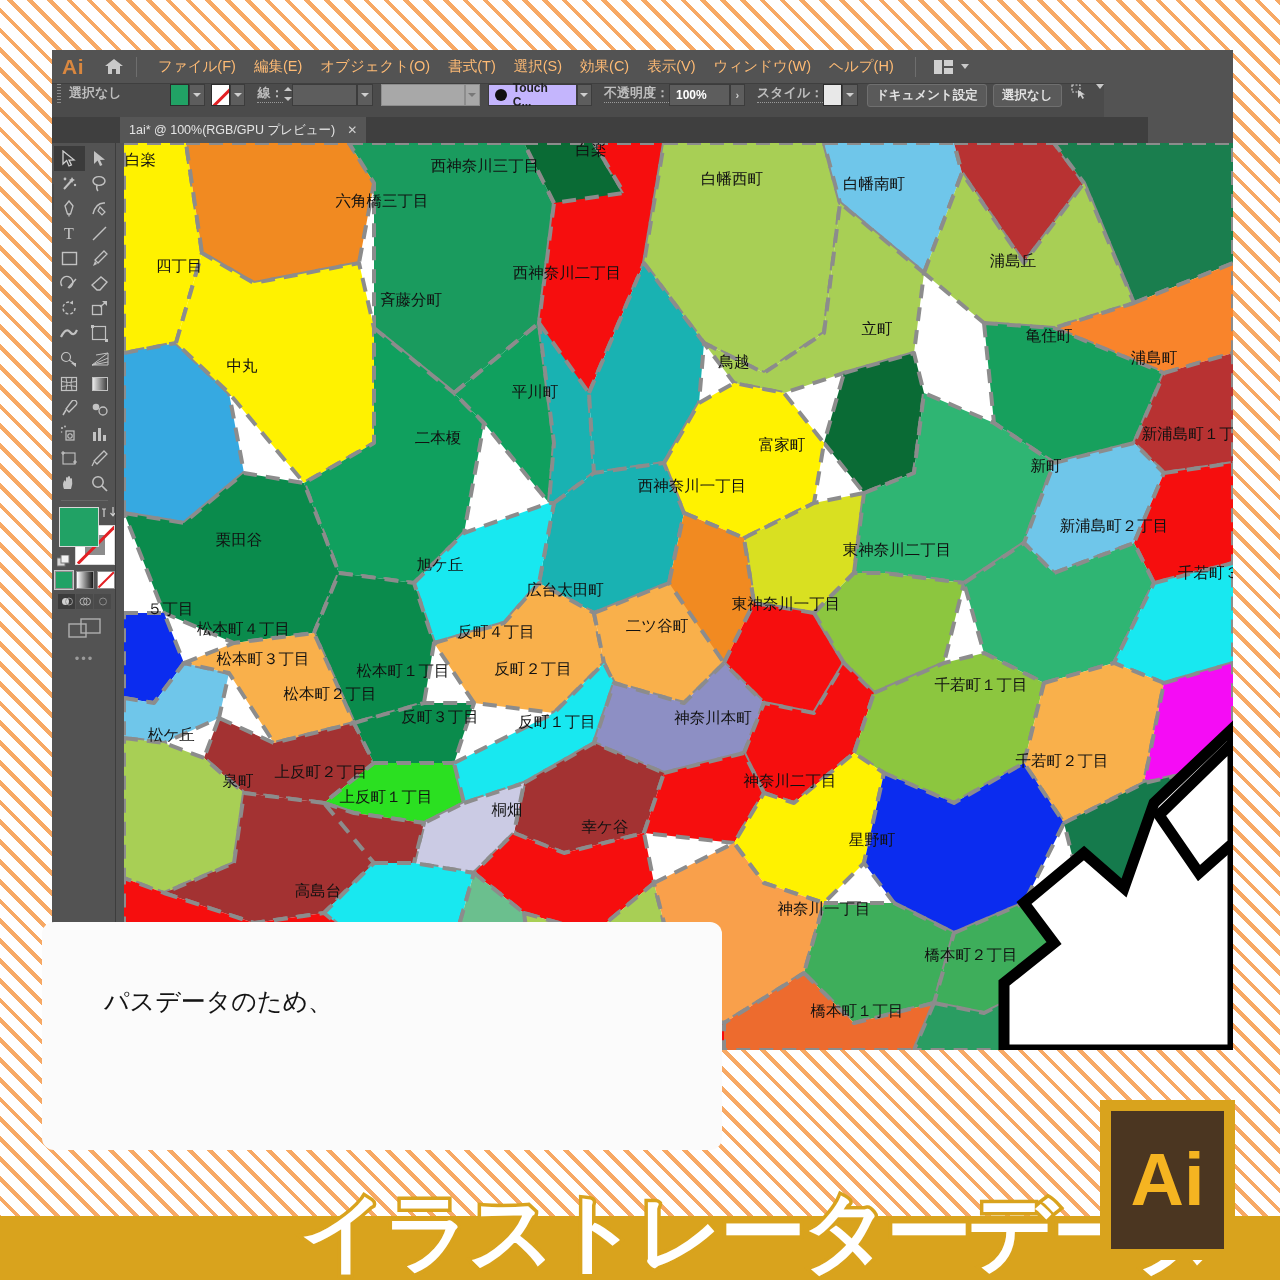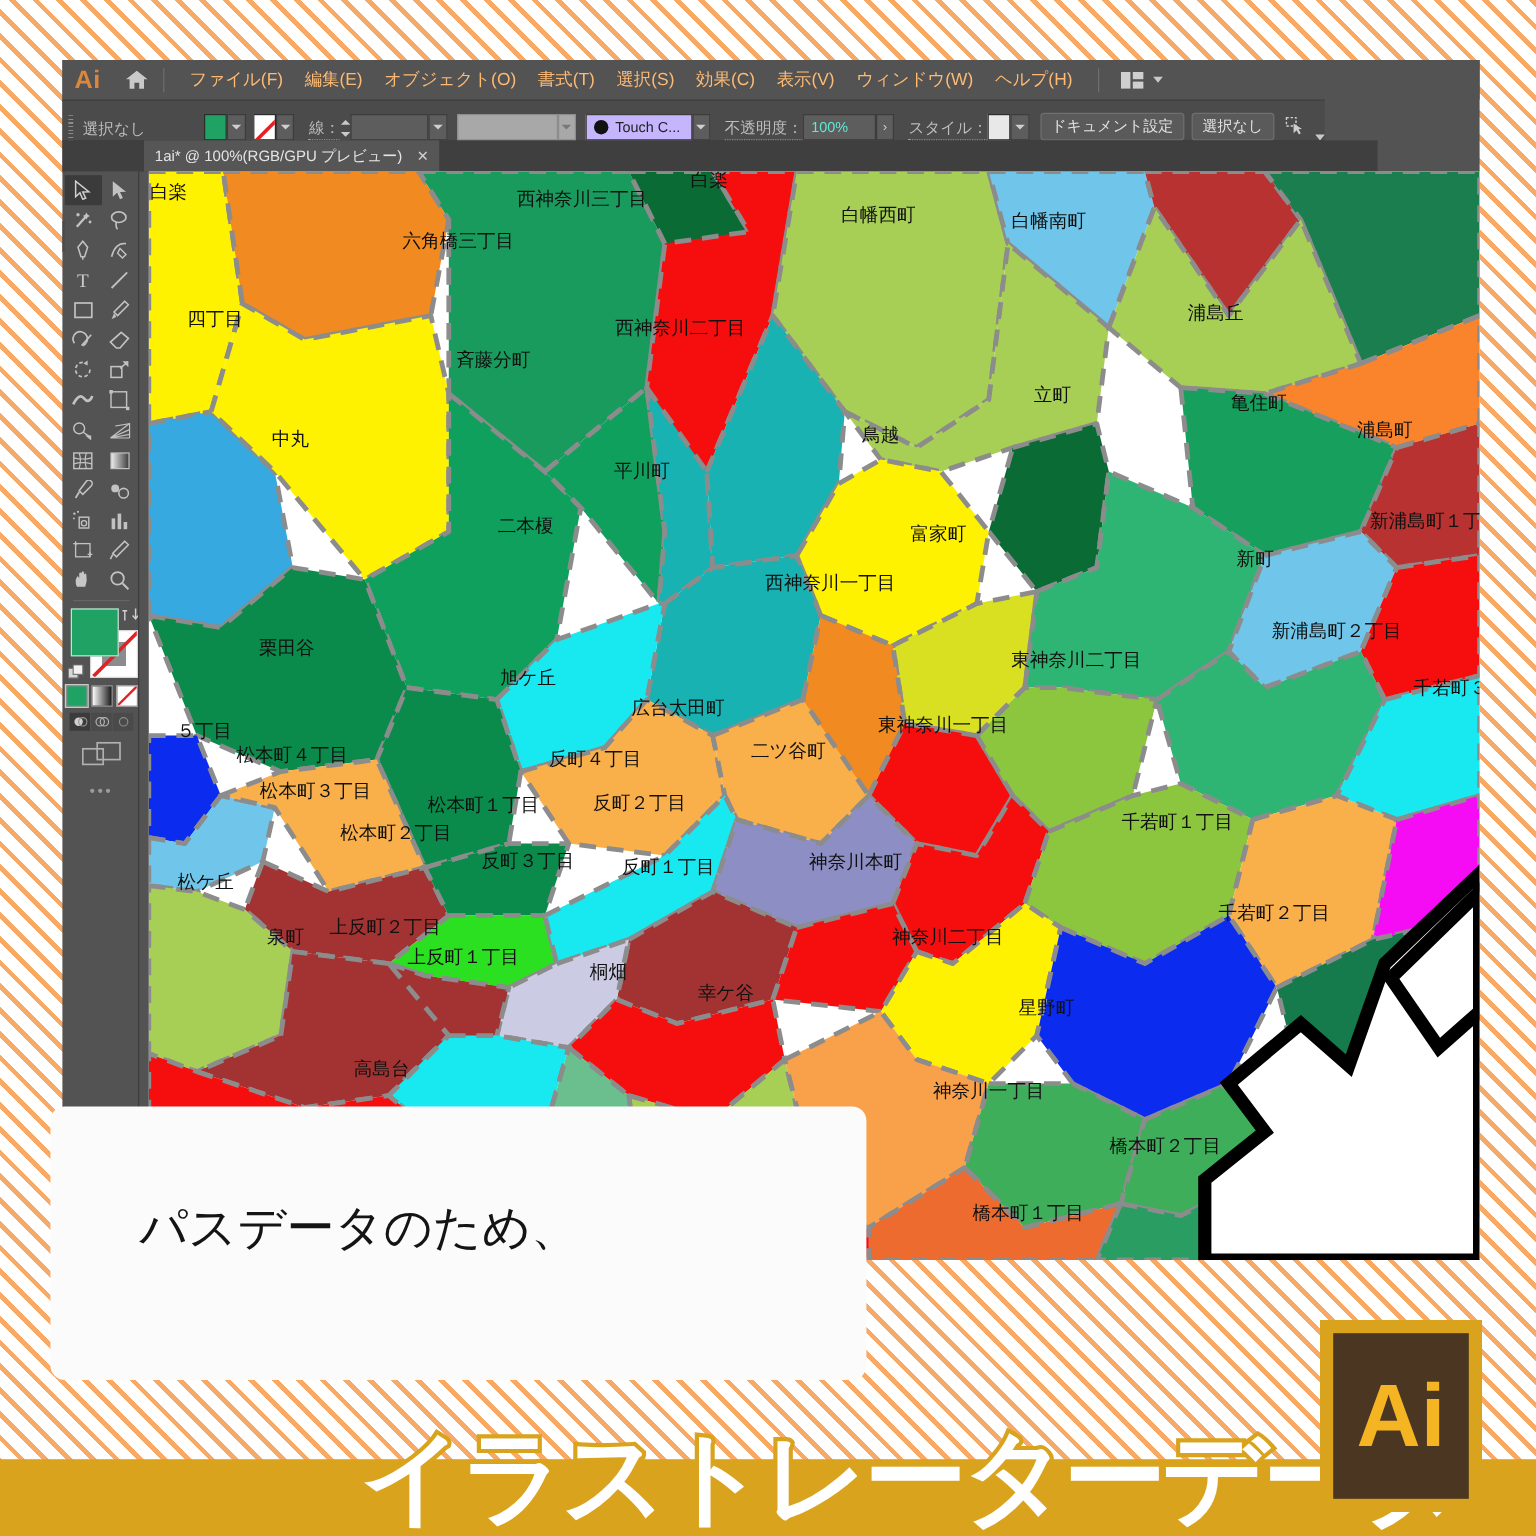--- a/index.html
+++ b/index.html
@@ -15,34 +15,34 @@
   
   #ai-window{position:absolute;left:52px;top:50px;width:1181px;height:1000px;background:#535353;}
   .menubar{position:absolute;left:0;top:0;width:1181px;height:33px;background:#535353;display:flex;align-items:center;}
   .ai-logo{color:#d9873f;font-size:21px;font-weight:bold;margin-left:10px;letter-spacing:.5px;}
   .home-ic{margin-left:20px;width:20px;height:19px;position:relative;}
   .vsep{width:1px;height:20px;background:#6e6e6e;margin:0 12px;}
   .menu-item{color:#fdba74;font-size:14.5px;padding:0 9px;white-space:nowrap;}
   .arrange-ic{width:19px;height:14px;position:relative;margin-left:6px;}
   .chev{width:0;height:0;border-left:4.5px solid transparent;border-right:4.5px solid transparent;border-top:5px solid #c9c9c9;display:inline-block;margin-left:8px;}
 
-  .ctrlbar{position:absolute;left:0;top:33px;width:1052px;height:33px;background:#4b4b4b;display:flex;align-items:flex-end;border-top:1px solid #3f3f3f;border-bottom:1px solid #3a3a3a;}
+  .ctrlbar{position:absolute;left:0;top:33px;width:1052px;height:33px;background:#4b4b4b;display:flex;align-items:flex-start;border-top:1px solid #3f3f3f;border-bottom:1px solid #3a3a3a;font-weight:bold;}
   .grip{width:5px;height:21px;margin-left:5px;
         background:repeating-linear-gradient(to bottom,#8c8c8c 0 1px,transparent 1px 3px);}
   .ctrl-label{color:#bdbdbd;font-size:13px;margin-left:8px;white-space:nowrap;}
   .swatch-box{width:22px;height:20px;border:1px solid #2c2c2c;}
   .drop-btn{width:17px;height:20px;background:#5d5d5d;border:1px solid #3c3c3c;display:flex;align-items:center;justify-content:center;}
   .caret{width:0;height:0;border-left:4px solid transparent;border-right:4px solid transparent;border-top:4.5px solid #cfcfcf;}
   .none-swatch{width:22px;height:20px;background:#ffffff;border:1px solid #2c2c2c;position:relative;overflow:hidden;}
   .none-swatch:after{content:"";position:absolute;left:-4px;top:9px;width:32px;height:2.5px;background:#e32024;transform:rotate(-45deg);}
   .stepper{width:11px;height:20px;display:flex;flex-direction:column;justify-content:space-around;align-items:center;}
   .stepper i{width:0;height:0;border-left:4px solid transparent;border-right:4px solid transparent;}
   .st-up{border-bottom:4.5px solid #c9c9c9;}
   .st-dn{border-top:4.5px solid #c9c9c9;}
-  .field{height:20px;background:#5d5d5d;border:1px solid #3c3c3c;color:#5eead4;font-size:12px;display:flex;align-items:center;padding:0 6px;}
+  .field{height:20px;background:#5d5d5d;border:1px solid #3c3c3c;color:#ffffff;font-size:12px;display:flex;align-items:center;padding:0 6px;}
   .field.flat{background:#a8a8a8;border-color:#8d8d8d;}
   .field.white{background:#c4b5fd;color:#222;}
   .dotted{border-bottom:1px dotted #9a9a9a;}
   .pill-btn{height:21px;background:#5a5a5a;border:1px solid #6f6f6f;border-radius:3px;color:#e2e2e2;font-size:12.5px;display:flex;align-items:center;padding:0 8px;white-space:nowrap;}
   .dot-black{width:12px;height:12px;border-radius:50%;background:#111;margin-right:6px;}
 
   .tabstrip{position:absolute;left:0;top:67px;width:1096px;height:26px;background:#3f3f3f;}
   .leftdock{position:absolute;left:0;top:67px;width:64px;height:26px;background:#4b4b4b;color:#bdbdbd;font-size:10px;}
   .dtab{position:absolute;left:68px;top:0;height:26px;background:#565656;color:#e4e4e4;font-size:12.5px;display:flex;align-items:center;padding:0 9px;}
   .tab-close{margin-left:12px;color:#d0d0d0;font-size:12px;}
@@ -72,21 +72,21 @@
   .screenmode{display:flex;justify-content:center;margin-top:8px;}
   .dots{color:#9a9a9a;font-size:13px;text-align:center;margin-top:10px;letter-spacing:2px;}
 
   
   .canvas{position:absolute;left:72px;top:93px;width:1109px;height:907px;background:#ffffff;overflow:hidden;}
   .map-svg{position:absolute;left:0;top:0;}
   .lbl{font-family:"Liberation Sans","DejaVu Sans",sans-serif;font-size:15.5px;fill:#111;text-anchor:middle;dominant-baseline:middle;}
 
   
   .caption{position:absolute;left:42px;top:922px;width:680px;height:228px;background:#fbfbfb;border-radius:12px;}
-  .caption p{margin:12px;color:#141414;font-size:40px;line-height:1.42;
+  .caption p{margin:0;color:#141414;font-size:25px;line-height:1.42;
              font-family:"DejaVu Sans",sans-serif;font-weight:400;}
   .caption .wrap{position:absolute;left:62px;top:62px;}
 
   
   .banner{position:absolute;left:0;bottom:0;width:1280px;height:64px;background:#d9a31d;}
   .banner-text{position:absolute;left:300px;bottom:5px;font-size:86px;line-height:1;
       font-family:"DejaVu Sans",sans-serif;font-weight:bold;color:#ffffff;
       -webkit-text-stroke:7px #d9a31d;paint-order:stroke fill;white-space:nowrap;letter-spacing:-4px;}
   .ai-badge{position:absolute;right:45px;bottom:20px;width:135px;height:160px;background:#d9a31d;
             display:flex;align-items:center;justify-content:center;}

